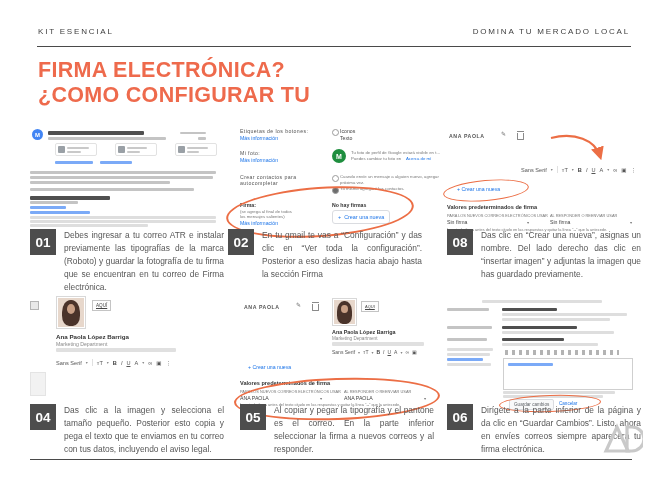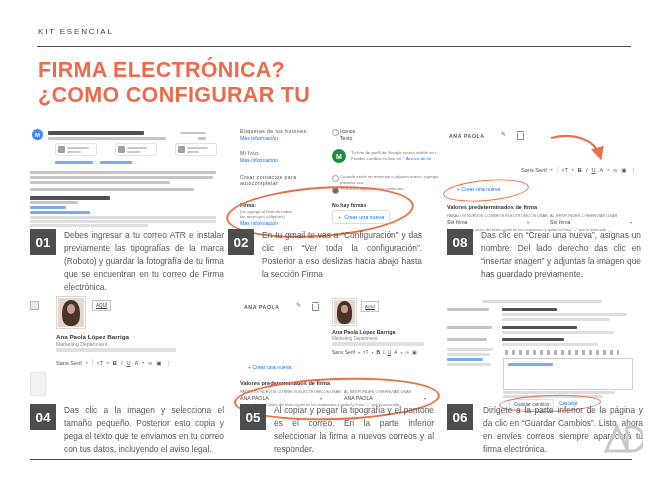--- a/index.html
+++ b/index.html
@@ -77,20 +77,21 @@
     background:repeating-linear-gradient(90deg,#b3b3b3 0 3px,transparent 3px 7px);}
   .savebtn{position:absolute;background:#f8f9fa;border:1px solid #dadce0;border-radius:2px;
      font-size:4.6px;color:#5f6368;padding:2px 4px;}
 </style>
 </head>
 <body>
 
 <div class="page">
 
   <div class="hdr" style="left:38px;">KIT ESENCIAL</div>
+  <div class="hdr" style="right:37px;">DOMINA TU MERCADO LOCAL</div>
   <div class="rule" style="left:37px;top:46px;width:594px;"></div>
 
   <div class="title">
     <div>FIRMA ELECTRÓNICA?</div>
     <div>¿COMO CONFIGURAR TU</div>
   </div>
 
   <div class="shot" style="left:30px;top:128px;width:188px;height:97px;">
     <div class="avatar" style="left:2px;top:1px;width:11px;height:11px;background:#4285F4;font-size:6px;">M</div>
     <i class="bar dark" style="left:18px;top:3px;width:96px;"></i>
@@ -346,21 +347,21 @@
   </div>
 
   <div class="step" style="left:30px;top:404px;">
     <div class="badge">04</div>
     <div class="step-text">Das clic a la imagen y selecciona el tamaño pequeño. Posterior esto copia y pega el texto que te enviamos en tu correo con tus datos, incluyendo el aviso legal.</div>
   </div>
   <div class="step" style="left:240px;top:404px;">
     <div class="badge">05</div>
     <div class="step-text">Al copiar y pegar la tipografía y el pantone es el correo. En la parte inferior seleccionar la firma a nuevos correos y al responder.</div>
   </div>
-  <div class="step" style="left:447px;top:404px;justify-content:space-between;">
+  <div class="step" style="left:447px;top:404px;">
     <div class="badge">06</div>
     <div class="step-text">Dirígete a la parte inferior de la página y da clic en “Guardar Cambios”. Listo, ahora en envíes correos siempre aparecerá tu firma electrónica.</div>
   </div>
 
   <svg class="abs" style="left:601px;top:420px;" width="42" height="36" viewBox="0 0 42 36">
     <path d="M5,31 L16,7 L27,31 Z" fill="none" stroke="#c9c9c9" stroke-width="3.2"></path>
     <path d="M26,7 h5 a12,12 0 0 1 0,24 h-5 z" fill="none" stroke="#c9c9c9" stroke-width="3.2"></path>
   </svg>
 
   <div class="rule" style="left:30px;top:459px;width:602px;"></div>

